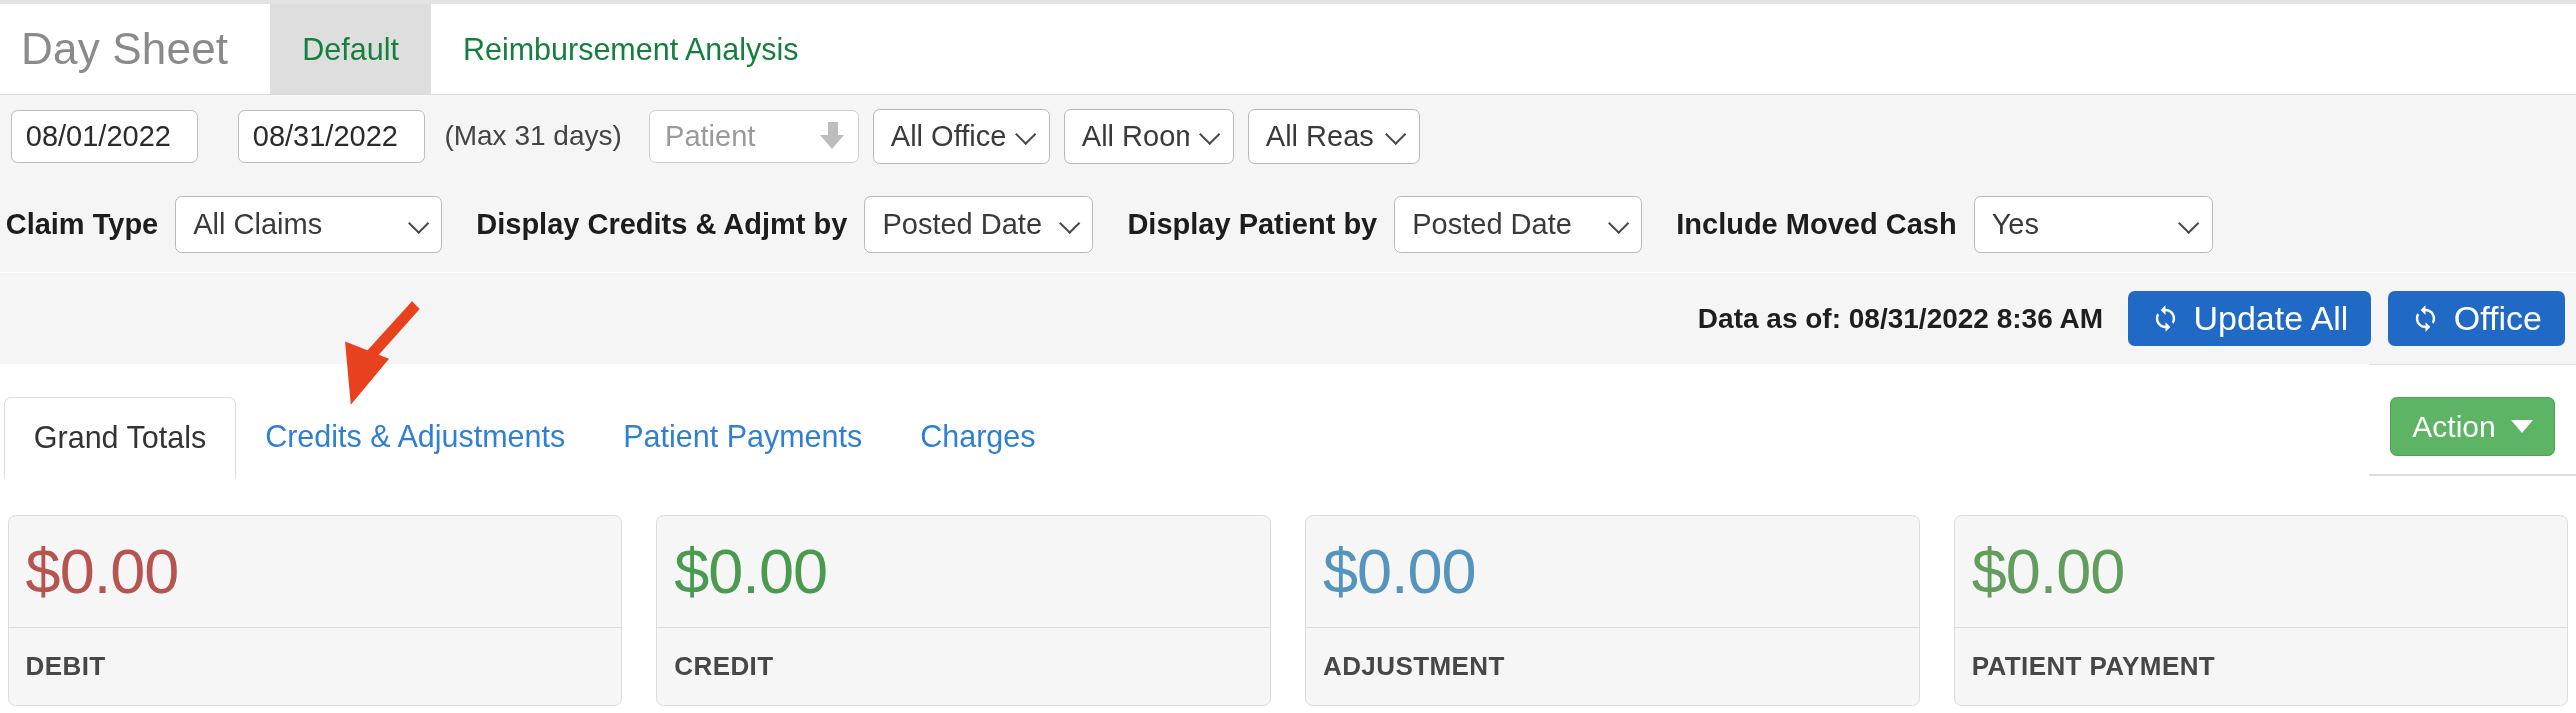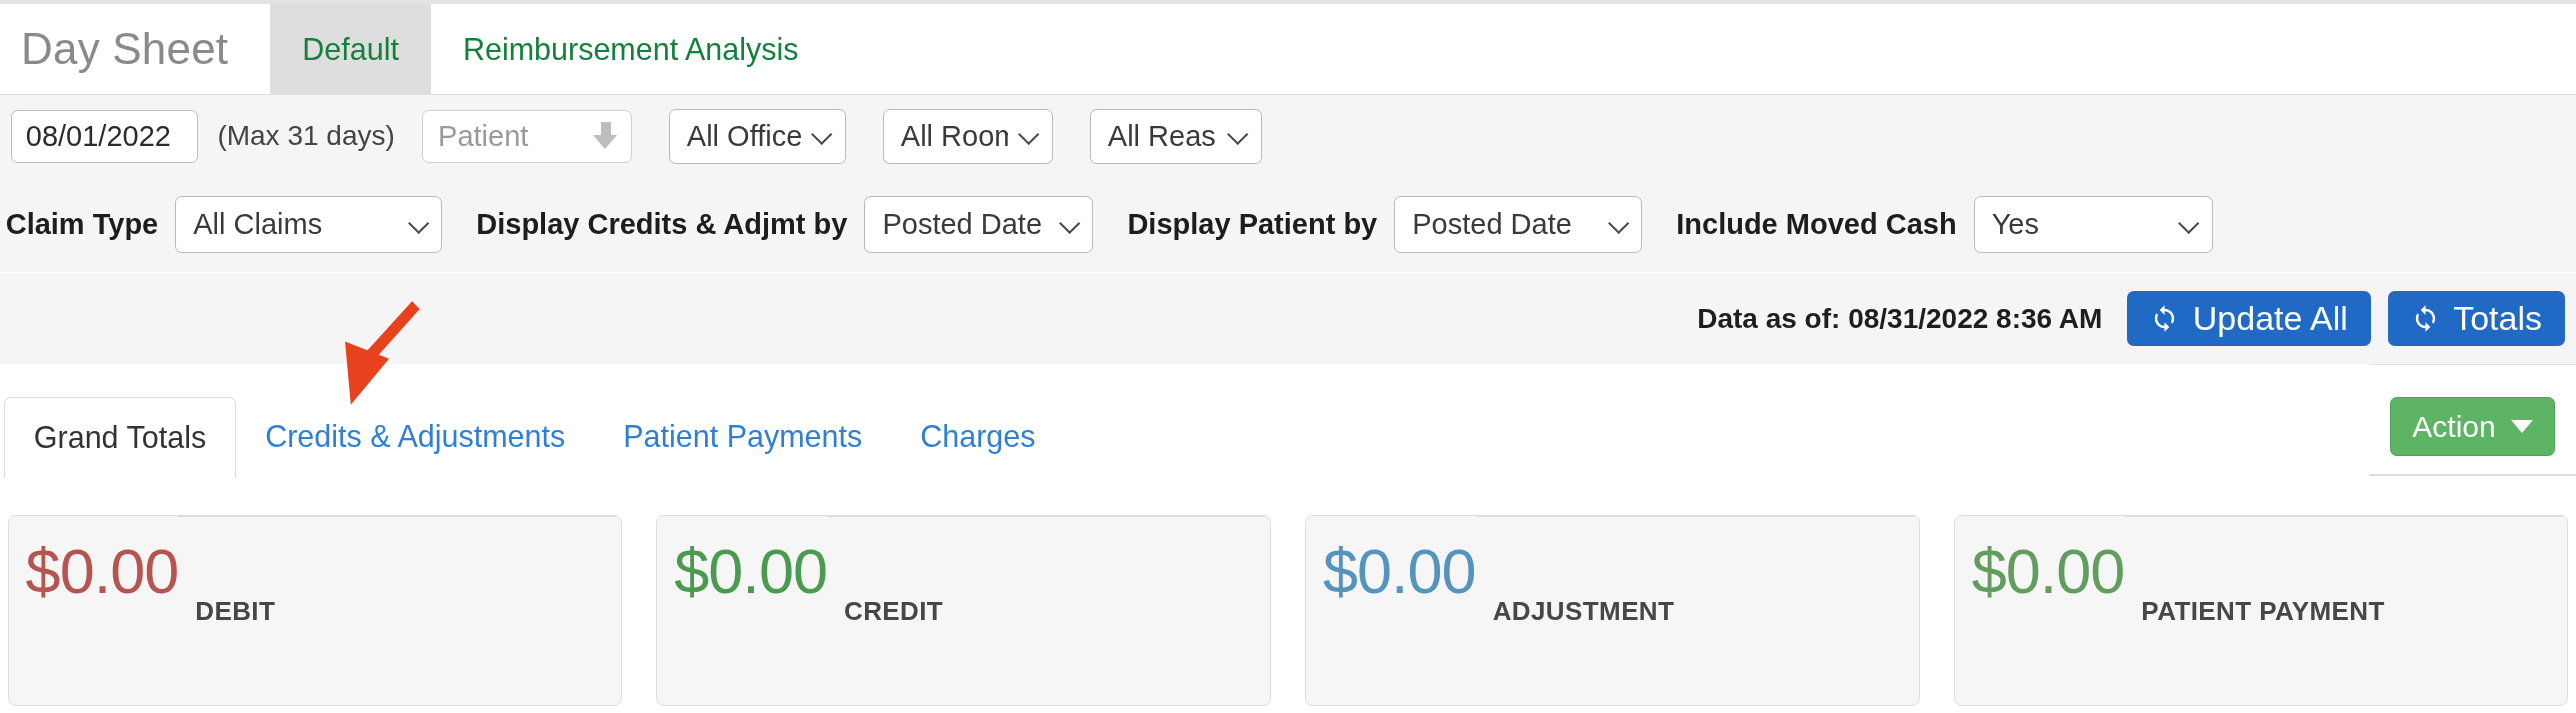--- a/index.html
+++ b/index.html
@@ -132,21 +132,21 @@
   }
 
   .selbox {
     height: 55px;
     border: 1.9px solid #b8b8b8;
     border-radius: 6.7px;
     background: #ffffff;
     display: flex;
     align-items: center;
     padding: 0 11.4px 0 17px;
-    margin-left: 37px;
+    margin-left: 14px;
     position: relative;
     cursor: pointer;
   }
   .selbox .selval {
     font-size: 29px;
     color: #3a3a3a;
     white-space: nowrap;
     overflow: hidden;
     flex: 1;
   }
@@ -313,21 +313,21 @@
     display: flex;
     padding: 0 3.8px;
   }
   .card {
     flex: 1;
     margin: 0 34px 0 0;
     border: 1.9px solid #dcdcdc;
     border-radius: 7.6px;
     background: #f6f6f6;
     display: flex;
-    flex-direction: row;
+    flex-direction: column;
     overflow: hidden;
     height: 191px;
   }
   .card:first-child { margin-left: 3.8px; }
   .card:last-child  { margin-right: 3.8px; }
 
   .card-amount {
     flex: none;
     height: 111px;
     display: flex;
@@ -367,20 +367,21 @@
 <div id="app">
 
   <div class="topstrip">
     <div class="apptitle">Day Sheet</div>
     <div class="toptab active">Default</div>
     <div class="toptab">Reimbursement Analysis</div>
   </div>
 
   <div class="filterbar1">
     <input class="dateinput" type="text" value="08/01/2022" style="">
+    <input class="dateinput" type="text" value="08/31/2022" style="">
     <span class="maxdays">(Max 31 days)</span>
 
     <div class="patientbox">
       <span class="ph">Patient</span>
       <span class="downarrow-solid"></span>
     </div>
 
     <div class="selbox w-office">
       <span class="selval">All Office</span>
       <span class="chev"></span>
@@ -430,21 +431,21 @@
       <svg class="refresh-icon" viewBox="0 0 24 24">
         <path fill="#ffffff" d="M12 4V1L8 5l4 4V6c3.31 0 6 2.69 6 6 0 1.01-.25 1.97-.7 2.8l1.46 1.46A7.93 7.93 0 0 0 20 12c0-4.42-3.58-8-8-8zm0 14c-3.31 0-6-2.69-6-6 0-1.01.25-1.97.7-2.8L5.24 7.74A7.93 7.93 0 0 0 4 12c0 4.42 3.58 8 8 8v3l4-4-4-4v3z"></path>
       </svg>
       <span>Update All</span>
     </button>
 
     <button class="btn-blue" style="background: rgb(32, 105, 196);">
       <svg class="refresh-icon" viewBox="0 0 24 24">
         <path fill="#ffffff" d="M12 4V1L8 5l4 4V6c3.31 0 6 2.69 6 6 0 1.01-.25 1.97-.7 2.8l1.46 1.46A7.93 7.93 0 0 0 20 12c0-4.42-3.58-8-8-8zm0 14c-3.31 0-6-2.69-6-6 0-1.01.25-1.97.7-2.8L5.24 7.74A7.93 7.93 0 0 0 4 12c0 4.42 3.58 8 8 8v3l4-4-4-4v3z"></path>
       </svg>
-      <span>Totals</span>
+      <span>Office</span>
     </button>
   </div>
 
   <div class="tabs-underline"></div>
   <div class="tabstrip">
     <div class="tabitem active first">Grand Totals</div>
     <div class="tabitem">Credits &amp; Adjustments</div>
     <div class="tabitem">Patient Payments</div>
     <div class="tabitem">Charges</div>
   </div>

